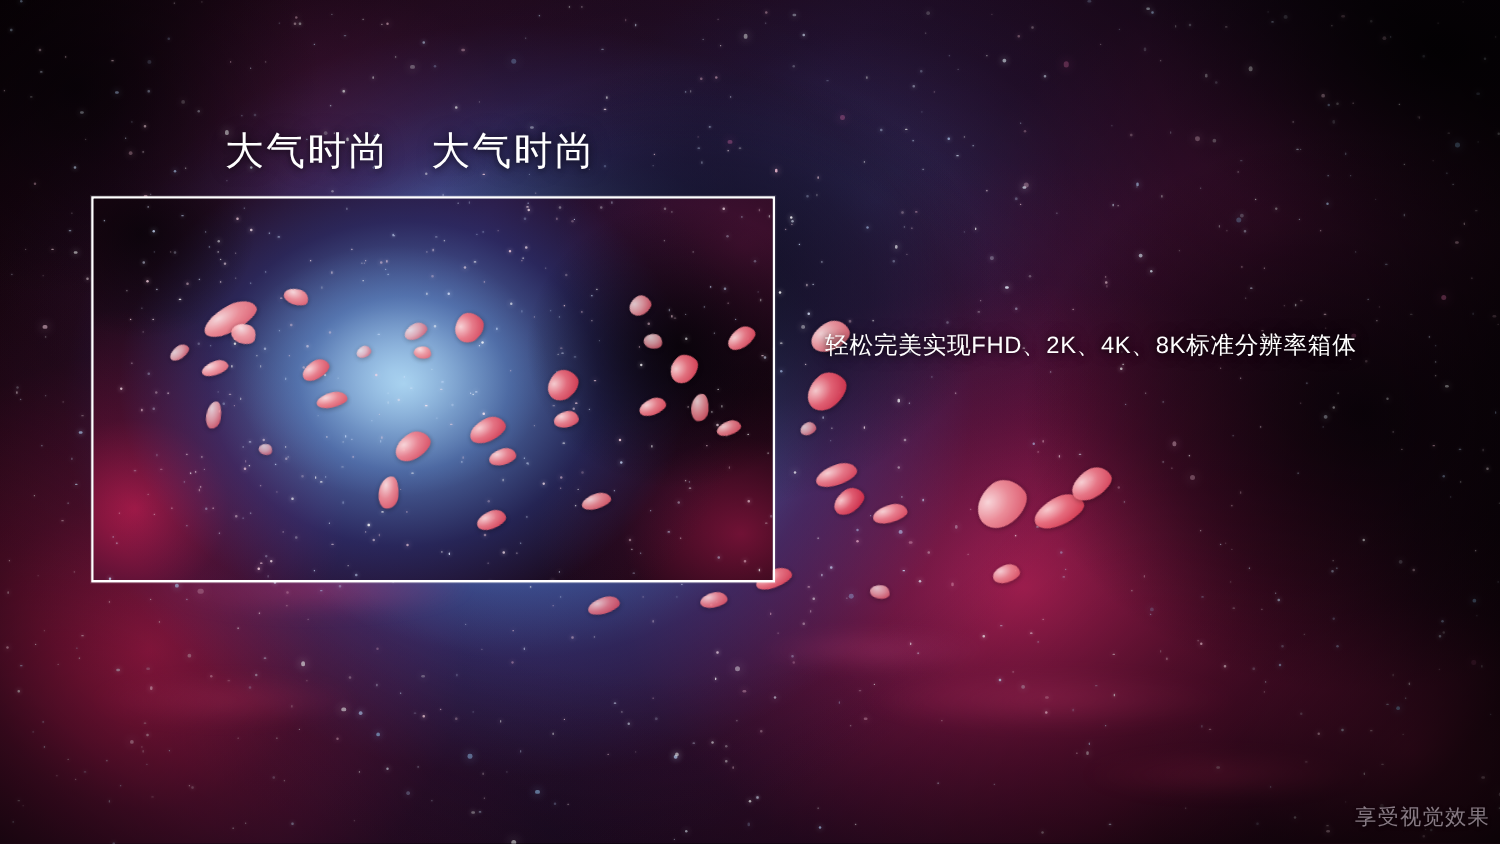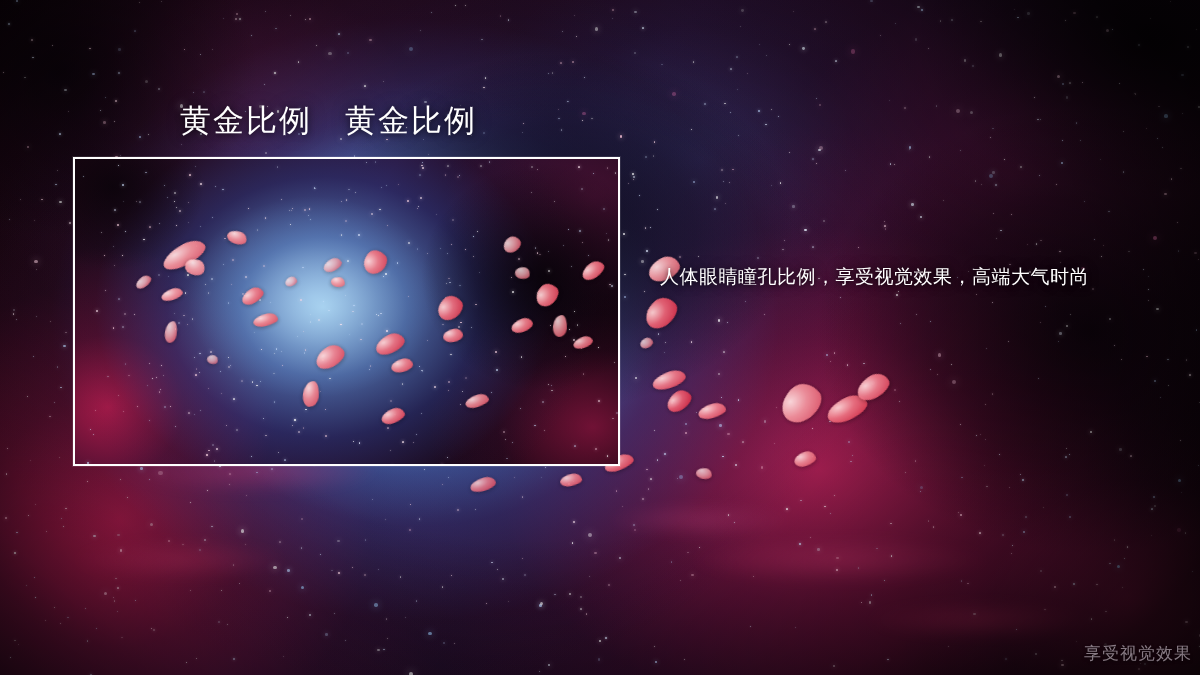--- a/index.html
+++ b/index.html
@@ -1353,20 +1353,20 @@
         <div class="petal" style="left:436px;top:160px;width:22px;height:13px;background:radial-gradient(ellipse at 32% 28%, #ffdadc 0%, #ee808c 42%, #d8384e 100%);opacity:0.95;transform:rotate(-20deg);filter:blur(0.4px) drop-shadow(0 1px 2px rgba(0,0,0,.35))"></div>
         <div class="petal" style="left:460px;top:126px;width:24px;height:20px;background:radial-gradient(ellipse at 32% 28%, #ffd6d8 0%, #ed7684 42%, #d42e46 100%);opacity:0.95;transform:rotate(-46deg);filter:blur(0.4px) drop-shadow(0 1px 2px rgba(0,0,0,.35))"></div>
         <div class="petal" style="left:478px;top:156px;width:14px;height:22px;background:radial-gradient(ellipse at 32% 28%, #ffe4e6 0%, #f2969f 42%, #d8394f 100%);opacity:0.85;transform:rotate(4deg);filter:blur(0.4px) drop-shadow(0 1px 2px rgba(0,0,0,.35))"></div>
         <div class="petal" style="left:498px;top:178px;width:20px;height:11px;background:radial-gradient(ellipse at 32% 28%, #ffdcde 0%, #ef8692 42%, #d93e54 100%);opacity:0.9;transform:rotate(-18deg);filter:blur(0.4px) drop-shadow(0 1px 2px rgba(0,0,0,.35))"></div>
         <div class="petal" style="left:506px;top:104px;width:24px;height:15px;background:radial-gradient(ellipse at 32% 28%, #ffd8da 0%, #ee7c8a 42%, #d6334c 100%);opacity:0.95;transform:rotate(-34deg);filter:blur(0.4px) drop-shadow(0 1px 2px rgba(0,0,0,.35))"></div>
         <div class="petal" style="left:210px;top:118px;width:12px;height:9px;background:radial-gradient(ellipse at 32% 28%, #ffeced 0%, #f7bcc2 42%, #d8394f 100%);opacity:0.78;transform:rotate(-22deg);filter:blur(0.4px) drop-shadow(0 1px 2px rgba(0,0,0,.35))"></div>
         <div class="petal" style="left:132px;top:196px;width:11px;height:9px;background:radial-gradient(ellipse at 32% 28%, #ffeced 0%, #f7bcc2 42%, #d8394f 100%);opacity:0.75;transform:rotate(16deg);filter:blur(0.4px) drop-shadow(0 1px 2px rgba(0,0,0,.35))"></div>
       </div>
   </div>
 
-  <div id="title">黄金比例　黄金比例</div>
+  <div id="title">大气时尚　大气时尚</div>
 
   <div id="body-text">
-    <div class="line">人体眼睛瞳孔比例，享受视觉效果，高端大气时尚</div>
+    <div class="line">轻松完美实现FHD、2K、4K、8K标准分辨率箱体</div>
   </div>
 
   <div id="watermark">享受视觉效果</div>
 </div>
 
 </body></html>

